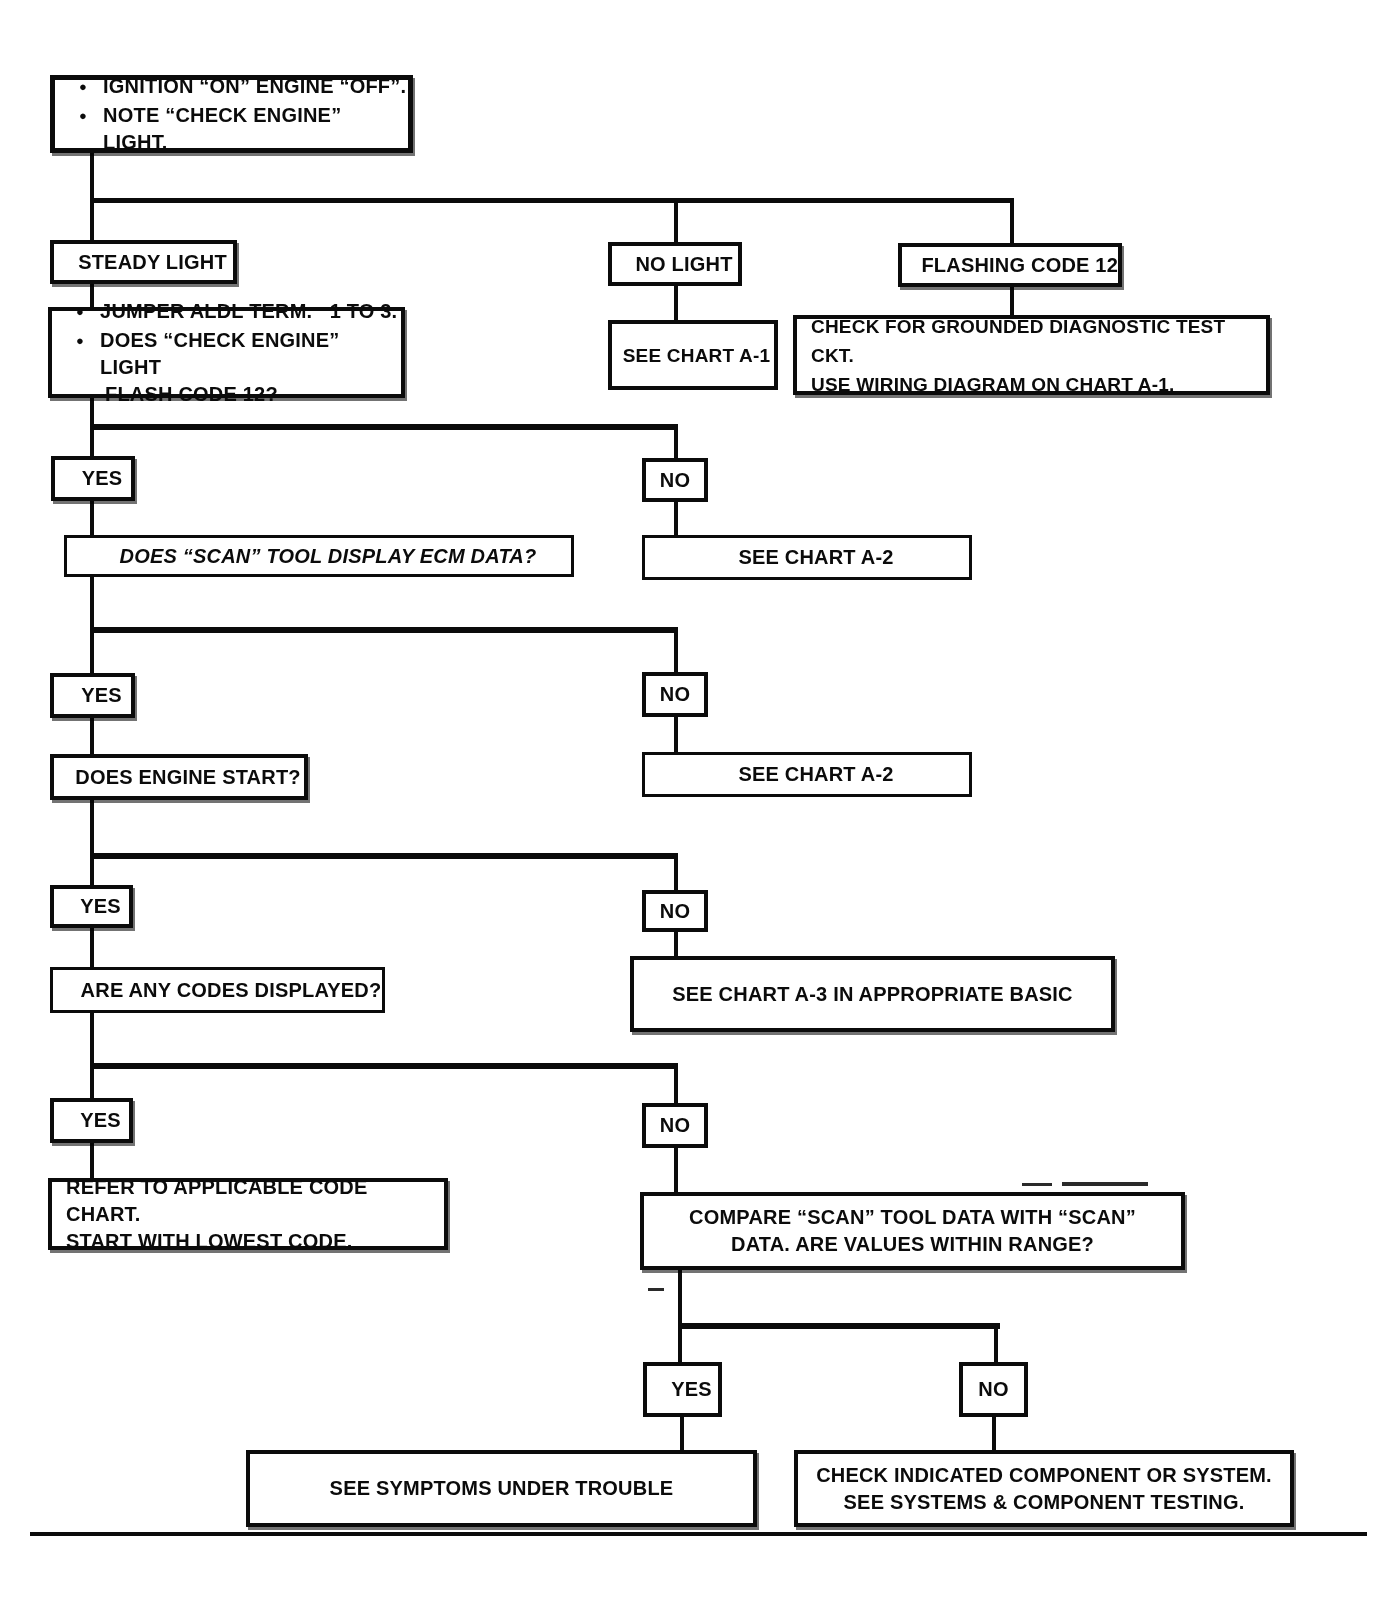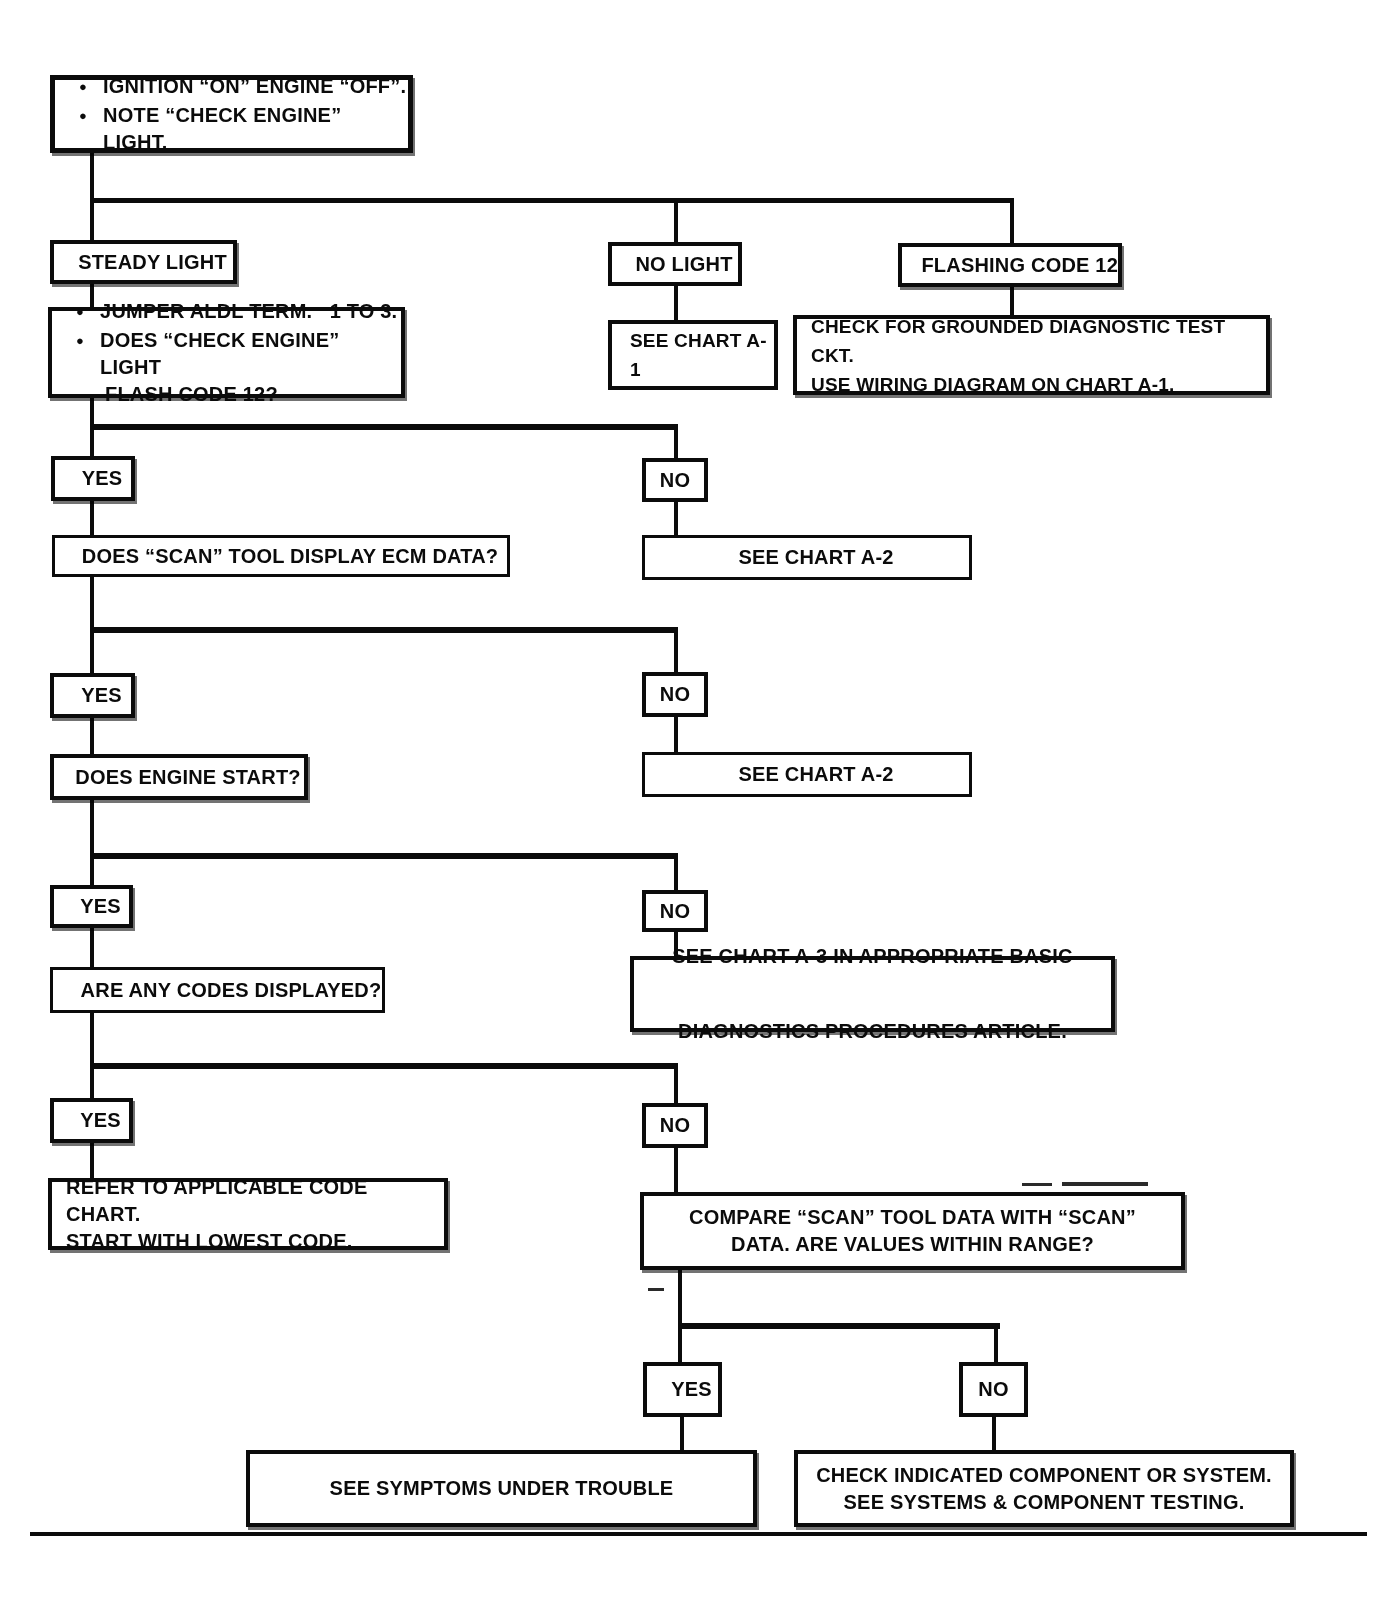--- a/index.html
+++ b/index.html
@@ -102,37 +102,37 @@
     </div>
     <div class="bullet-row">
       <span class="bullet">●</span>
       <span>DOES “CHECK ENGINE” LIGHT</span>
     </div>
     <div class="hang">
       <span>FLASH CODE 12?</span>
     </div>
   </div>
 
-  <div class="node fs19 pad-l" style="left:608px;top:320px;width:170px;height:70px;">
+  <div class="node fs19 pad-l" style="left:608px;top:320px;width:170px;height:70px;padding-left:7px;">
     <span>SEE CHART A-1</span>
   </div>
 
   <div class="node heavy fs19" style="left:793px;top:315px;width:477px;height:80px;padding-left:14px;">
     <div>CHECK FOR GROUNDED DIAGNOSTIC TEST CKT.</div>
     <div>USE WIRING DIAGRAM ON CHART A-1.</div>
   </div>
 
   <div class="node heavy fs20 pad-l" style="left:51px;top:456px;width:84px;height:45px;">
     <span>YES</span>
   </div>
   <div class="node fs20 center" style="left:642px;top:458px;width:66px;height:44px;">
     <span>NO</span>
   </div>
 
-  <div class="node fs20 pad-l" style="left:52px;top:535px;width:458px;height:42px;border-width:3px;">
+  <div class="node fs20 pad-l" style="left:64px;top:535px;width:510px;height:42px;border-width:3px;font-style:italic;">
     <span>DOES “SCAN” TOOL DISPLAY ECM DATA?</span>
   </div>
   <div class="node fs20 pad-l" style="left:642px;top:535px;width:330px;height:45px;border-width:3px;">
     <span>SEE CHART A-2</span>
   </div>
 
   <div class="node heavy fs20 pad-l" style="left:50px;top:673px;width:85px;height:45px;">
     <span>YES</span>
   </div>
   <div class="node fs20 center" style="left:642px;top:672px;width:66px;height:45px;">
@@ -151,21 +151,20 @@
   </div>
   <div class="node fs20 center" style="left:642px;top:890px;width:66px;height:42px;">
     <span>NO</span>
   </div>
 
   <div class="node fs20 pad-l" style="left:50px;top:967px;width:335px;height:46px;border-width:3px;padding-left:27px;">
     <span>ARE ANY CODES DISPLAYED?</span>
   </div>
   <div class="node heavy fs20 center" style="left:630px;top:956px;width:485px;height:76px;gap:48px;">
     <div>SEE CHART A-3 IN APPROPRIATE BASIC</div>
-    <div>DIAGNOSTICS PROCEDURES ARTICLE.</div>
   </div>
 
   <div class="node heavy fs20 pad-l" style="left:50px;top:1098px;width:83px;height:45px;">
     <span>YES</span>
   </div>
   <div class="node fs20 center" style="left:642px;top:1103px;width:66px;height:45px;">
     <span>NO</span>
   </div>
 
   <div class="node heavy fs20" style="left:48px;top:1178px;width:400px;height:72px;padding-left:14px;">

